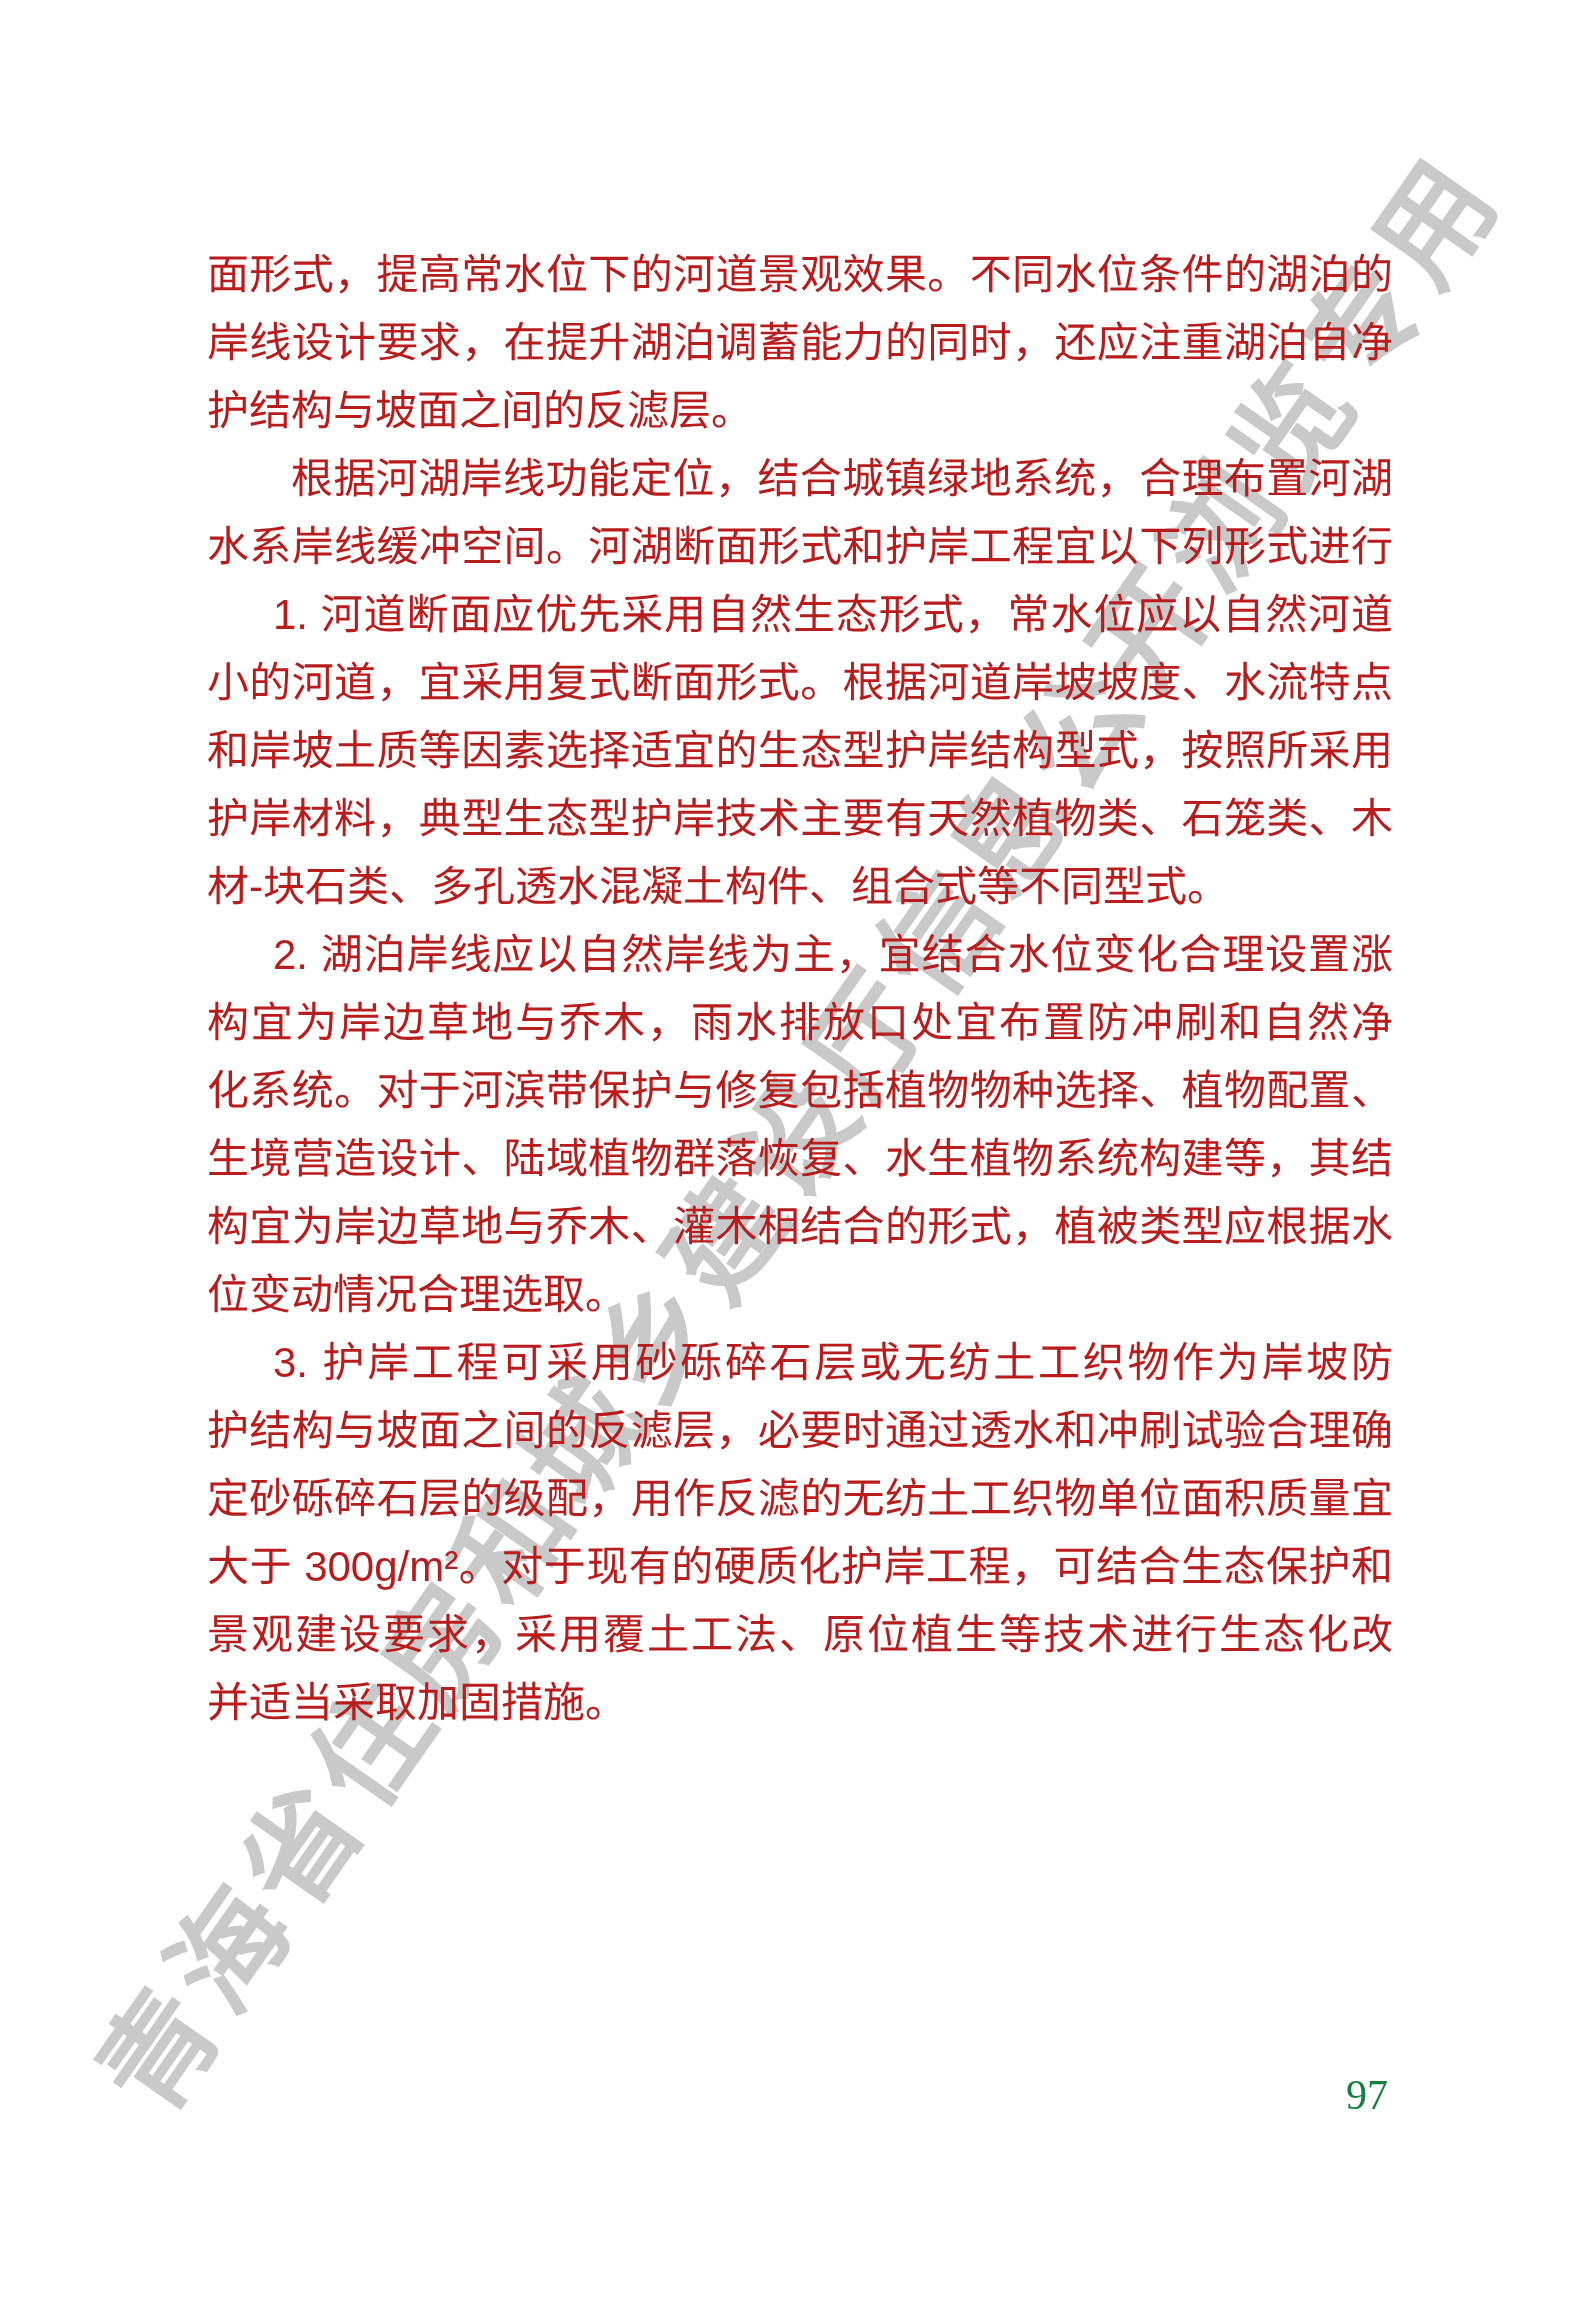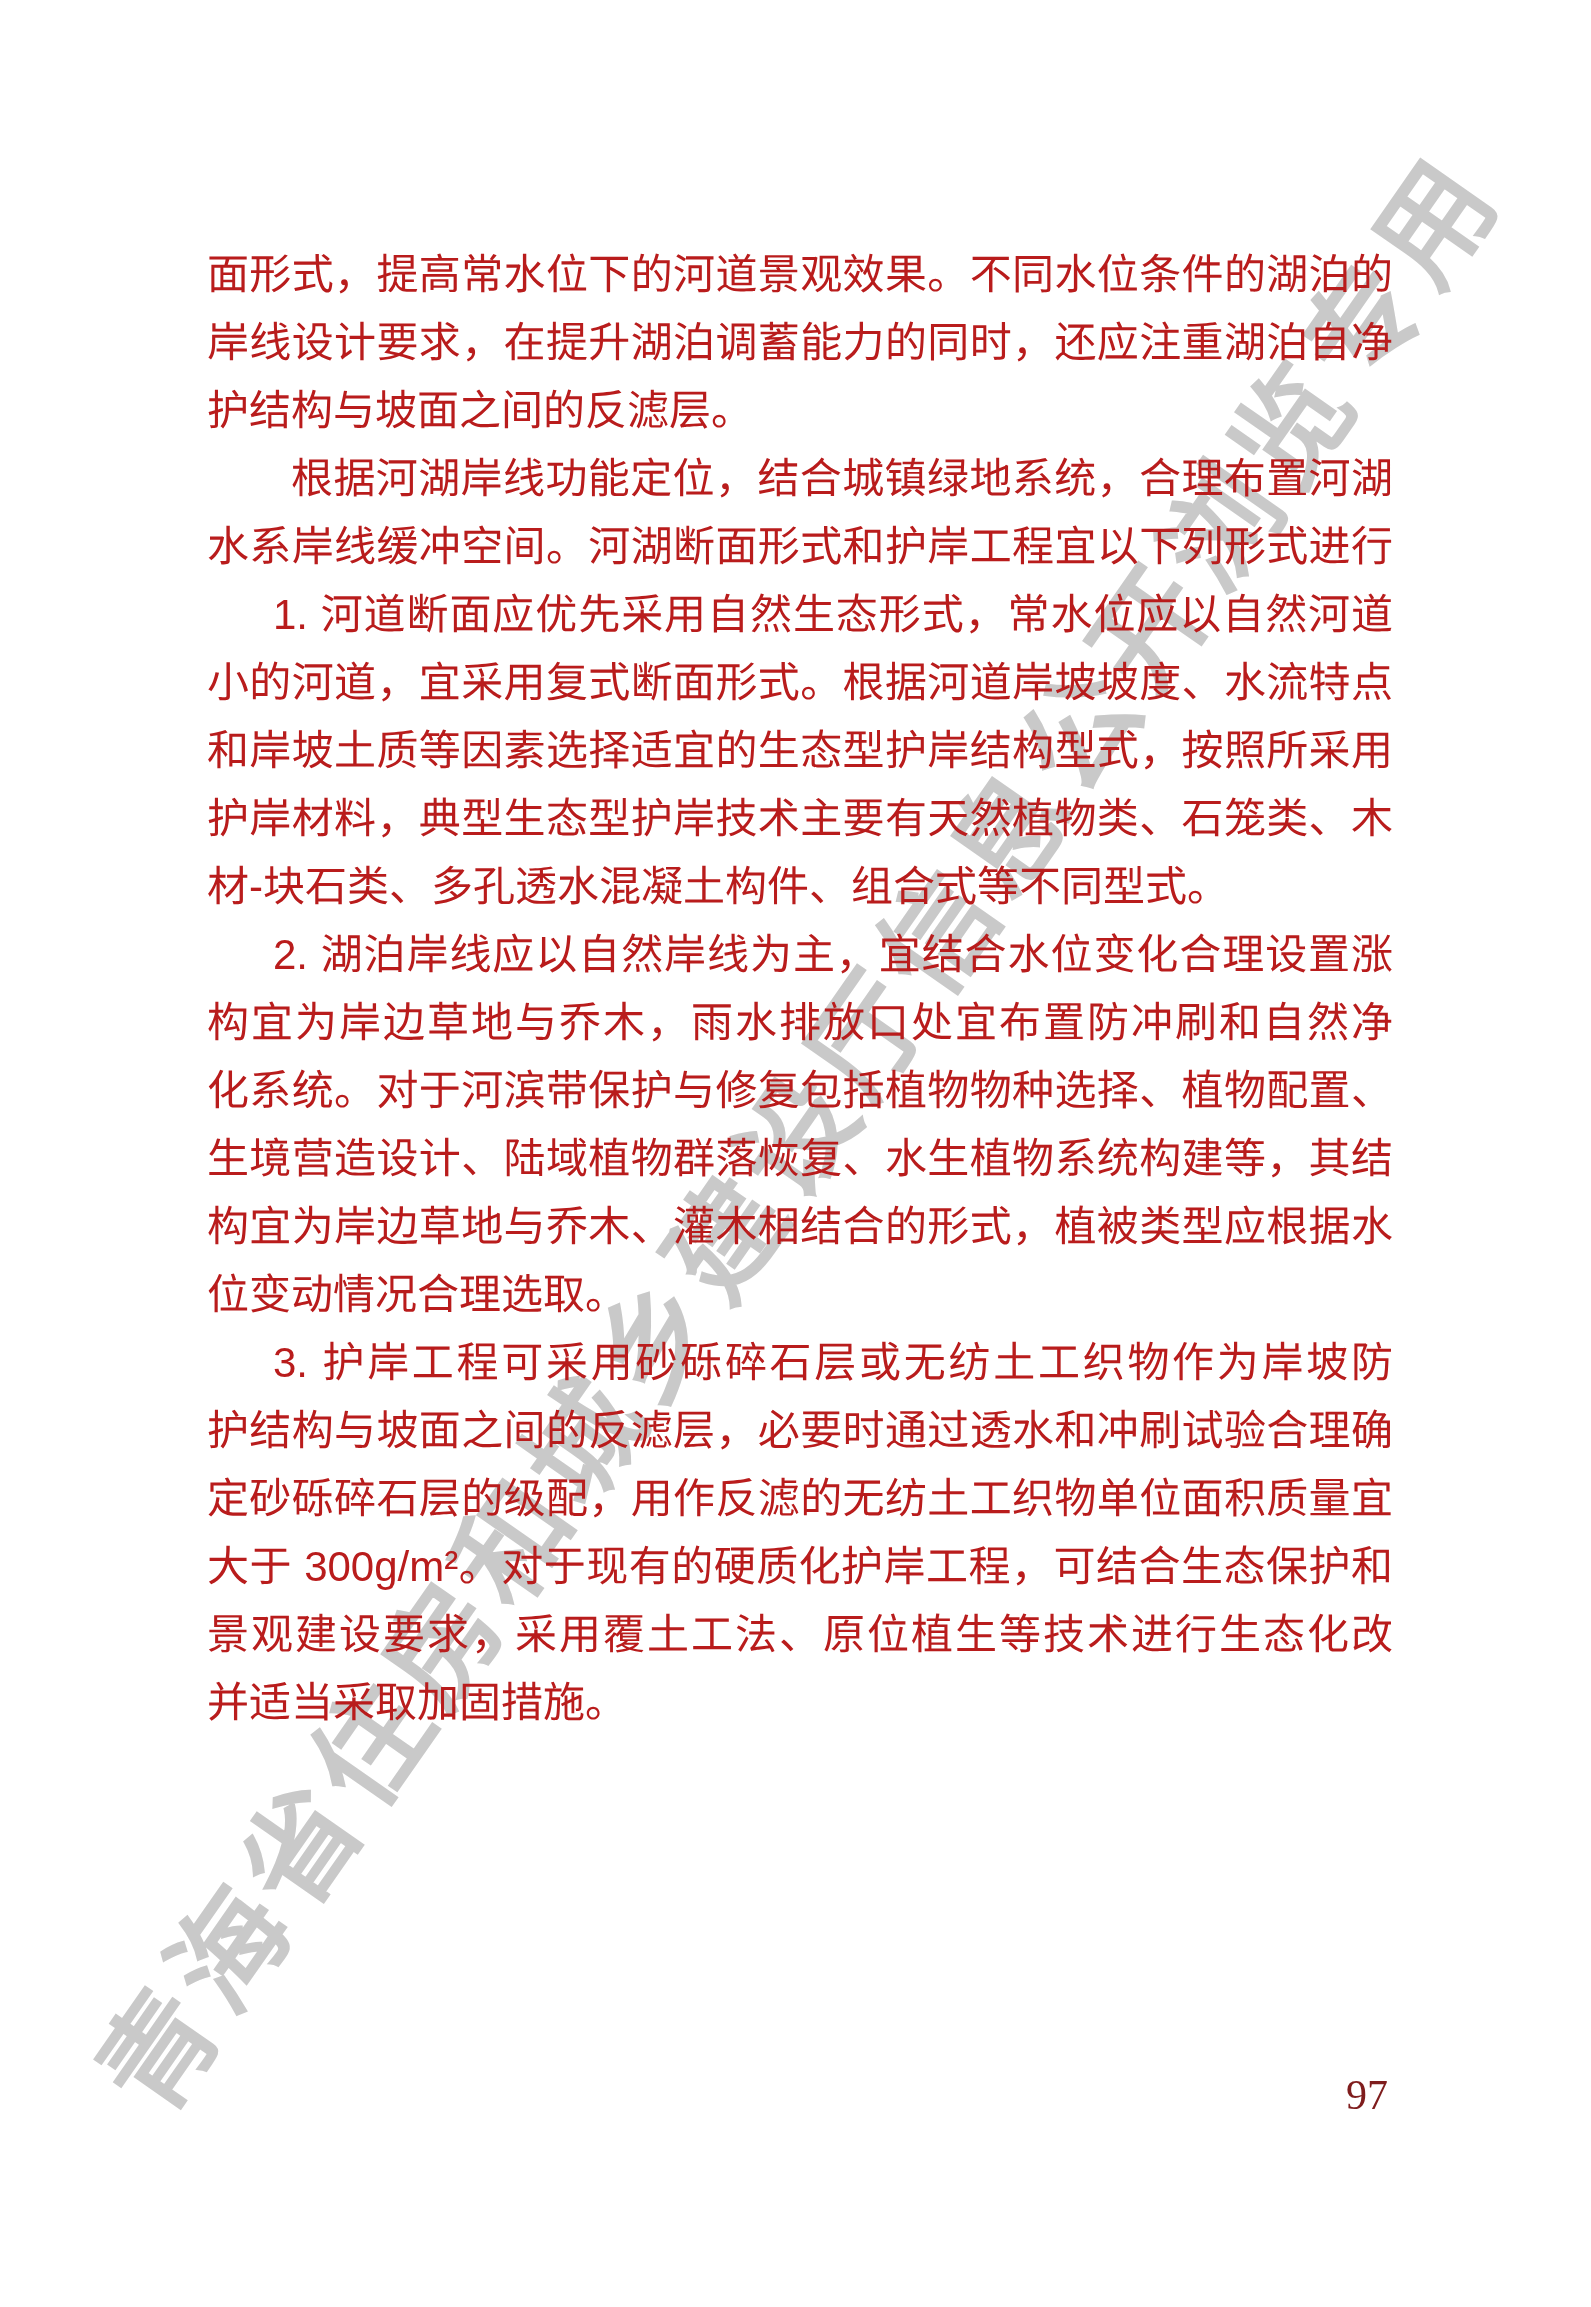--- a/index.html
+++ b/index.html
@@ -61,21 +61,21 @@
   }
   .page-number {
     position: absolute;
     left: 1346px;
     top: 2073px;
     width: 53px;
     z-index: 1;
     font-family: "Liberation Serif", "DejaVu Serif", serif;
     font-size: 42px;
     line-height: 45px;
-    color: #7f1d1d;
+    color: #15803d;
     text-align: left;
   }
 </style>
 </head>
 <body>
 
 <div class="page">
 
   <div class="watermark">青海省住房和城乡建设厅信息公开浏览专用</div>
 

